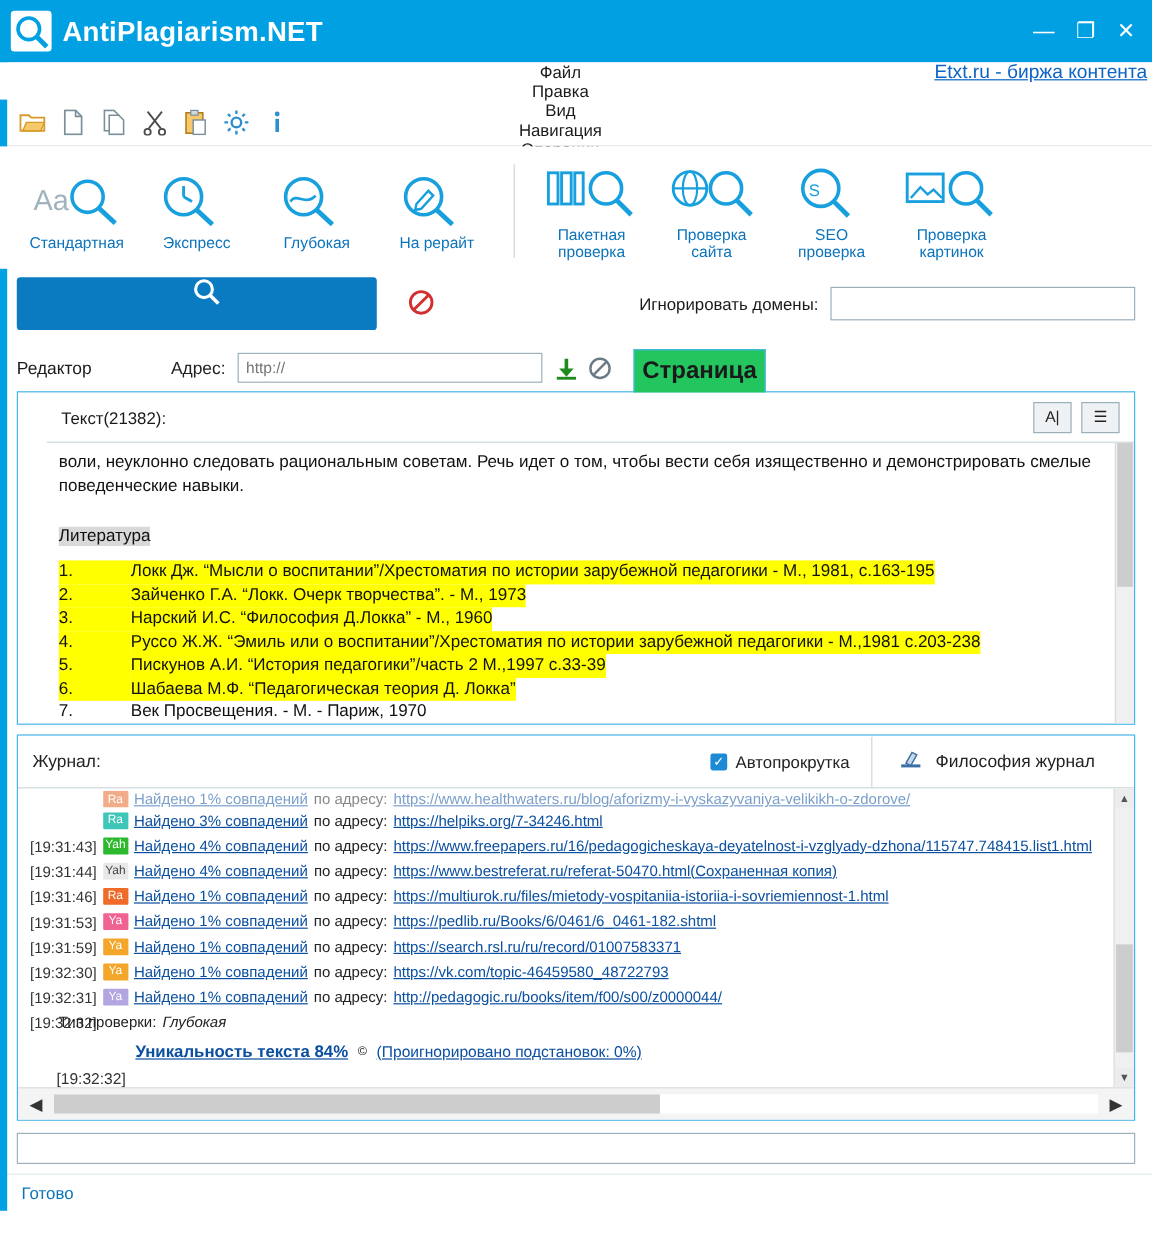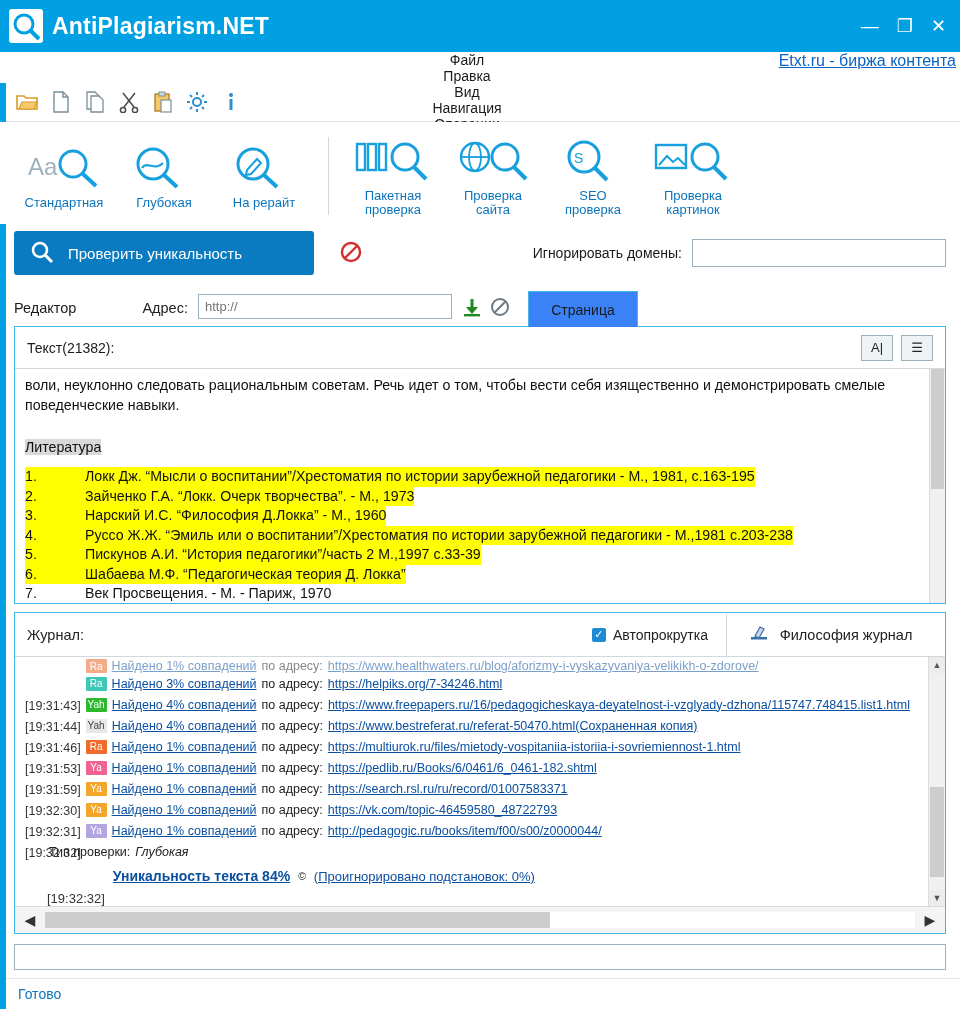--- a/index.html
+++ b/index.html
@@ -145,20 +145,21 @@
     color: #ffffff;
     height: 44px;
     width: 284px;
     border-radius: 3px;
     display: flex;
     align-items: center;
     padding-left: 16px;
     gap: 14px;
     font-size: 15px;
     cursor: default;
+    flex-direction: column;
   }
   .stop-icon { margin-left: 26px; }
   .ignore-label {
     margin-left: auto;
     font-size: 14px;
     color: #1a1a1a;
     margin-right: 10px;
   }
   .ignore-input {
     width: 248px;
@@ -204,39 +205,41 @@
     gap: 8px;
     margin-left: 10px;
     padding-bottom: 6px;
   }
   .page-tab {
     margin-left: 18px;
     width: 108px;
     height: 35px;
     border: 1px solid #43b6e8;
     border-bottom: none;
-    background: #3b82f6;
-    display: flex;
-    align-items: center;
-    justify-content: center;
-    font-size: 14px;
+    background: #22c55e;
+    display: flex;
+    align-items: center;
+    justify-content: center;
+    font-size: 20px;
     color: #1a1a1a;
     position: relative;
     top: 1px;
+    font-weight: bold;
   }
 
   
   .textpanel {
     margin: 0 14px;
     border: 1px solid #43b6e8;
     background: #ffffff;
     height: 278px;
     box-sizing: border-box;
     display: flex;
     flex-direction: column;
+    padding-left: 24px;
   }
   .textpanel-head {
     height: 41px;
     display: flex;
     align-items: center;
     padding: 0 12px;
     border-bottom: 1px solid #cfd8dd;
   }
   .textpanel-head .cnt {
     font-size: 14px;
@@ -568,20 +571,31 @@
       <span class="glyph">
         <svg width="76" height="44" viewBox="0 0 76 44">
           <text x="2" y="30" font-size="24" font-family="Liberation Sans" fill="#9fb2bd">Aa</text>
           <circle cx="47" cy="19" r="13" fill="none" stroke="#17a0dd" stroke-width="3"></circle>
           <line x1="57" y1="29" x2="70" y2="41" stroke="#17a0dd" stroke-width="4"></line>
         </svg>
       </span>
       <span class="lbl">Стандартная</span>
     </div>
 
+    <div class="big-btn">
+      <span class="glyph">
+        <svg width="70" height="44" viewBox="0 0 70 44">
+          <circle cx="24" cy="19" r="15" fill="none" stroke="#17a0dd" stroke-width="3"></circle>
+          <line x1="24" y1="19" x2="24" y2="10" stroke="#17a0dd" stroke-width="2.4"></line>
+          <line x1="24" y1="19" x2="31" y2="23" stroke="#17a0dd" stroke-width="2.4"></line>
+          <line x1="35" y1="30" x2="48" y2="42" stroke="#17a0dd" stroke-width="4"></line>
+        </svg>
+      </span>
+      <span class="lbl">Экспресс</span>
+    </div>
 
     <div class="big-btn">
       <span class="glyph">
         <svg width="70" height="44" viewBox="0 0 70 44">
           <circle cx="24" cy="19" r="15" fill="none" stroke="#17a0dd" stroke-width="3"></circle>
           <path d="M13 23c5-8 13 4 21-5" fill="none" stroke="#17a0dd" stroke-width="2.2"></path>
           <line x1="35" y1="30" x2="48" y2="42" stroke="#17a0dd" stroke-width="4"></line>
         </svg>
       </span>
       <span class="lbl">Глубокая</span>

